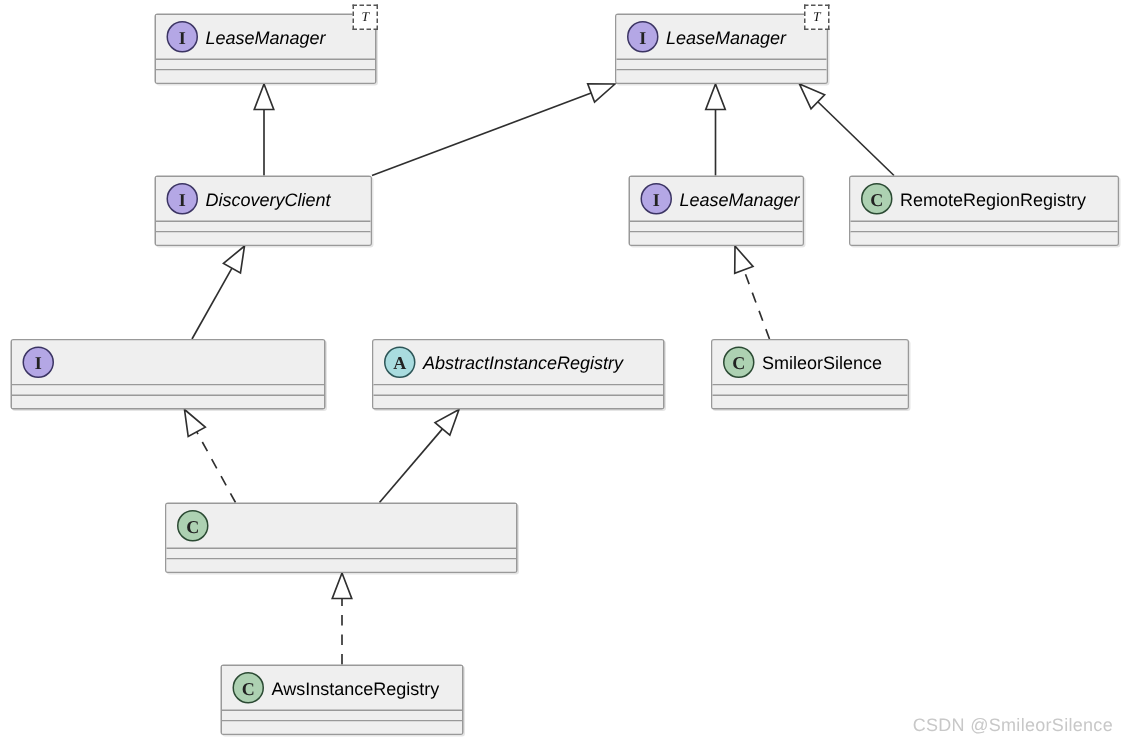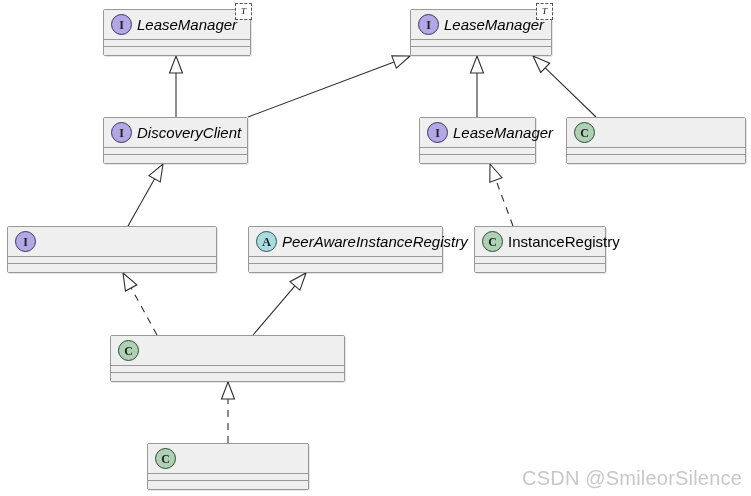--- a/index.html
+++ b/index.html
@@ -79,21 +79,21 @@
   }
   .stereo-C {
     background: #add1b2;
     border-color: #2b4a33;
   }
   .stereo-A {
     background: #a9dcdf;
     border-color: #2c5557;
   }
   .uml-name {
-    font-size: 15px;
+    font-size: 12px;
     color: #000000;
     line-height: 1;
   }
   .uml-name.italic {
     font-style: italic;
   }
   .type-param {
     position: absolute;
     right: -2px;
     top: -7px;
@@ -107,21 +107,21 @@
     color: #111111;
     display: flex;
     align-items: center;
     justify-content: center;
     line-height: 1;
   }
   #watermark {
     position: absolute;
     right: 9px;
     bottom: 6px;
-    font-size: 20px;
+    font-size: 12px;
     color: #c8c8c8;
     letter-spacing: 0.2px;
     white-space: nowrap;
   }
 </style>
 </head>
 <body>
 
 <div id="canvas">
   <svg id="edges" viewBox="0 0 751 496" xmlns="http://www.w3.org/2000/svg">
@@ -192,56 +192,58 @@
       <div class="uml-header">
         <span class="stereo-icon stereo-I">I</span>
         <span class="uml-name italic">LeaseManager</span>
       </div>
       <div class="uml-compartment"></div>
       <div class="uml-compartment last"></div>
     </div>
     <div class="uml-node" style="left: 566px; top: 117px; width: 180px; height: 47px;">
       <div class="uml-header">
         <span class="stereo-icon stereo-C">C</span>
+        <span class="uml-name">RemoteRegionRegistry</span>
       </div>
       <div class="uml-compartment"></div>
       <div class="uml-compartment last"></div>
     </div>
     <div class="uml-node" style="left: 7px; top: 226px; width: 210px; height: 47px;">
       <div class="uml-header">
         <span class="stereo-icon stereo-I">I</span>
       </div>
       <div class="uml-compartment"></div>
       <div class="uml-compartment last"></div>
     </div>
     <div class="uml-node" style="left: 248px; top: 226px; width: 195px; height: 47px;">
       <div class="uml-header">
         <span class="stereo-icon stereo-A">A</span>
-        <span class="uml-name italic">PeerAwareInstanceRegistry</span>
+        <span class="uml-name italic">AbstractInstanceRegistry</span>
       </div>
       <div class="uml-compartment"></div>
       <div class="uml-compartment last"></div>
     </div>
     <div class="uml-node" style="left: 474px; top: 226px; width: 132px; height: 47px;">
       <div class="uml-header">
         <span class="stereo-icon stereo-C">C</span>
-        <span class="uml-name">InstanceRegistry</span>
+        <span class="uml-name">SmileorSilence</span>
       </div>
       <div class="uml-compartment"></div>
       <div class="uml-compartment last"></div>
     </div>
     <div class="uml-node" style="left: 110px; top: 335px; width: 235px; height: 47px;">
       <div class="uml-header">
         <span class="stereo-icon stereo-C">C</span>
       </div>
       <div class="uml-compartment"></div>
       <div class="uml-compartment last"></div>
     </div>
     <div class="uml-node" style="left: 147px; top: 443px; width: 162px; height: 47px;">
       <div class="uml-header">
         <span class="stereo-icon stereo-C">C</span>
+        <span class="uml-name">AwsInstanceRegistry</span>
       </div>
       <div class="uml-compartment"></div>
       <div class="uml-compartment last"></div>
     </div>
   </div>
 
 <div id="watermark">CSDN @SmileorSilence</div>
 
 </body></html>

